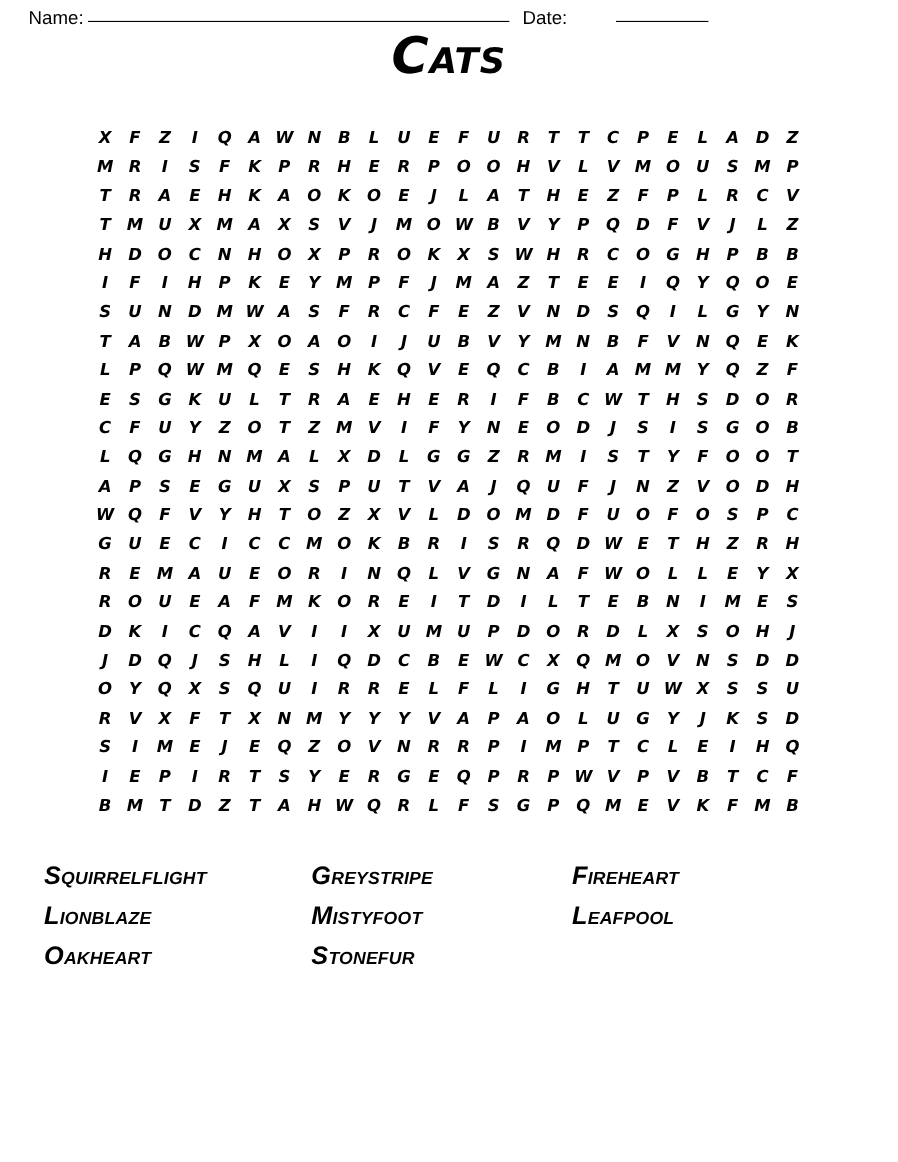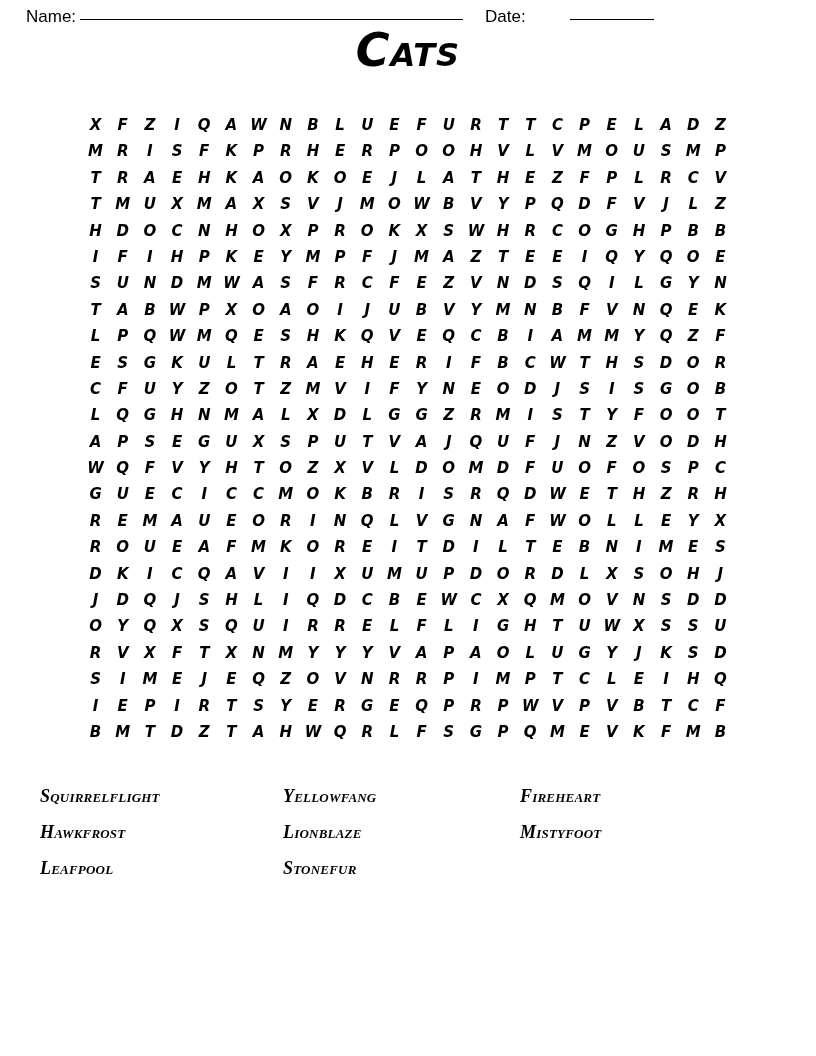--- a/index.html
+++ b/index.html
@@ -43,21 +43,21 @@
   .rule {
     display: inline-block;
     border-bottom: 1px solid #000;
     height: 1px;
     margin-left: 4px;
     position: relative;
     top: -2px;
   }
   .rule-name { width: 383px; }
   .rule-date { width: 84px; }
-  .field-date { margin-left: 22px; gap: 40px; }
+  .field-date { margin-left: 12px; gap: 40px; }
 
   
   .title {
     position: absolute;
     top: 24px;
     left: 0;
     width: 816px;
     text-align: center;
     font-family: "DejaVu Sans", sans-serif;
     font-weight: bold;
@@ -98,24 +98,24 @@
   .wordlist {
     position: absolute;
     top: 778px;
     left: 40px;
     width: 700px;
     display: grid;
     grid-template-columns: 243px 237px auto;
     row-gap: 0px;
   }
   .word {
-    font-family: Liberation Serif, serif;
+    font-family: Liberation Sans, sans-serif;
     font-weight: bold;
     font-style: italic;
-    font-size: 18px;
+    font-size: 23px;
     line-height: 36px;
     font-variant: small-caps;
     text-transform: lowercase;
     letter-spacing: 0.2px;
     white-space: nowrap;
     -webkit-font-smoothing: none;
   }
   .word::first-letter {
     text-transform: uppercase;
   }
@@ -710,20 +710,20 @@
     <div class="cell">E</div>
     <div class="cell">V</div>
     <div class="cell">K</div>
     <div class="cell">F</div>
     <div class="cell">M</div>
     <div class="cell">B</div>
   </div>
 
 <div class="wordlist">
     <div class="word">Squirrelflight</div>
-    <div class="word">Yellowfang</div>
+    <div class="word">Greystripe</div>
     <div class="word">Fireheart</div>
-    <div class="word">Hawkfrost</div>
     <div class="word">Lionblaze</div>
     <div class="word">Mistyfoot</div>
     <div class="word">Leafpool</div>
+    <div class="word">Oakheart</div>
     <div class="word">Stonefur</div>
   </div>
 
 </body></html>

